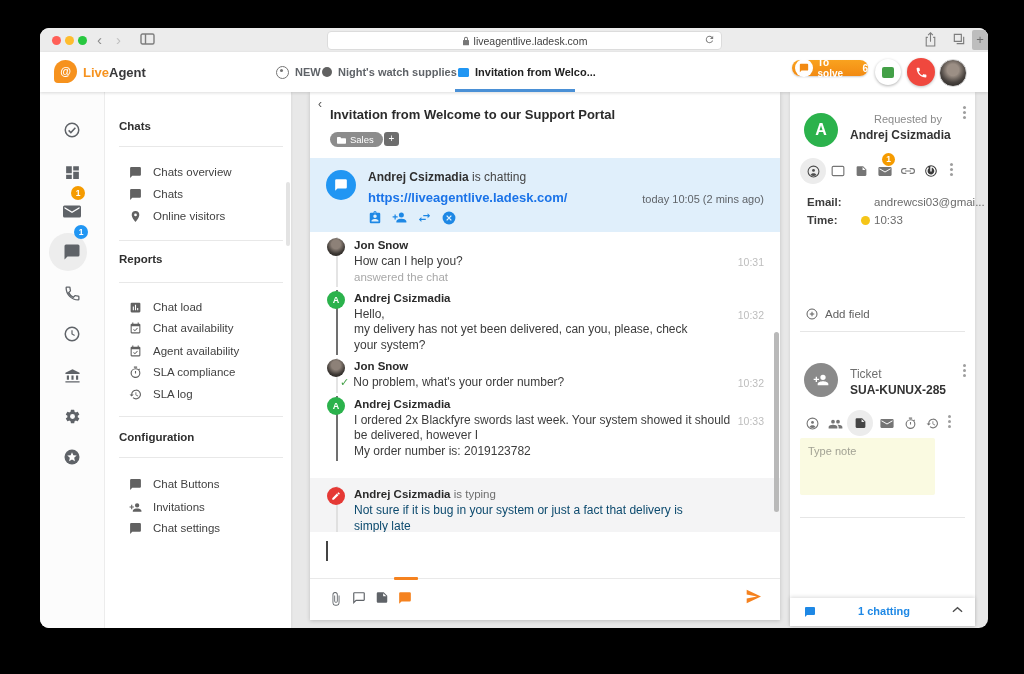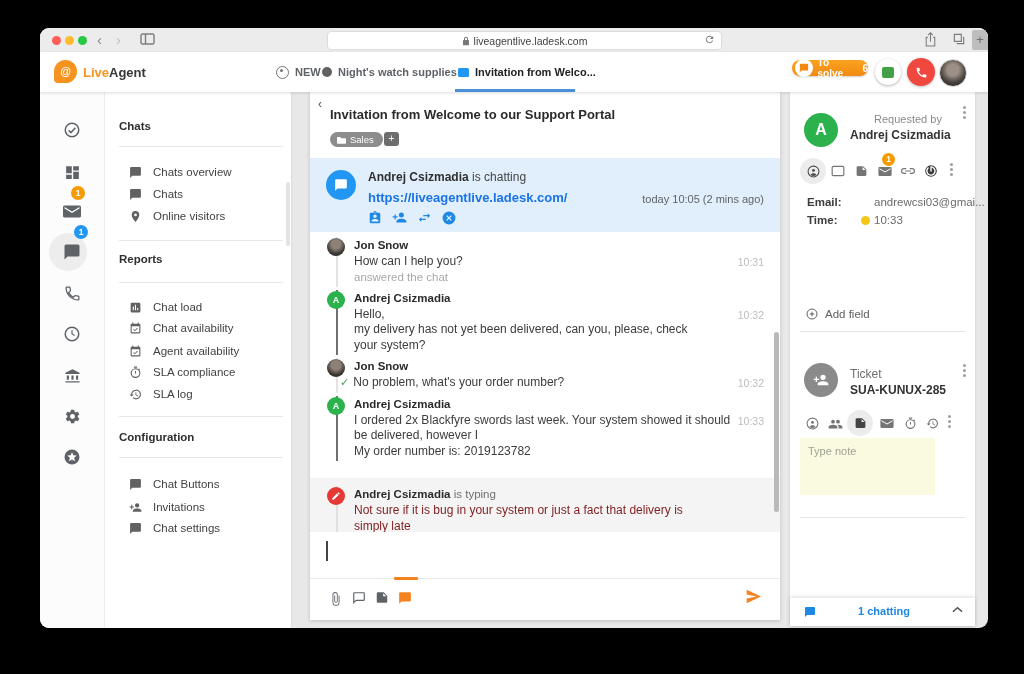--- a/index.html
+++ b/index.html
@@ -456,21 +456,21 @@
     </div>
 
     <div class="typing">
       <span class="msg-av">
         <svg width="10" height="10" viewBox="0 0 24 24">
             <path fill="#fff" d="M3 17.25V21h3.75L17.8 9.94l-3.75-3.75zM20.7 7a1 1 0 0 0 0-1.4l-2.3-2.3a1 1 0 0 0-1.4 0l-1.8 1.8 3.75 3.75z"></path>
           </svg>
       </span>
       <div class="msg-main">
         <div class="mname"><span>Andrej Csizmadia</span><span style="font-weight:normal;color:#6f6f6f"> is typing</span></div>
-        <div class="mline" style="color:#7f1d1d">Not sure if it is bug in your system or just a fact that delivery is simply late</div>
+        <div class="mline" style="color:#0c4a6e">Not sure if it is bug in your system or just a fact that delivery is simply late</div>
       </div>
     </div>
 
     <div class="composer">
       <span class="caret"></span>
     </div>
 
     <div class="ctools">
       <span class="tool-ind"></span>
       <span class="tool" style="left:19px">

